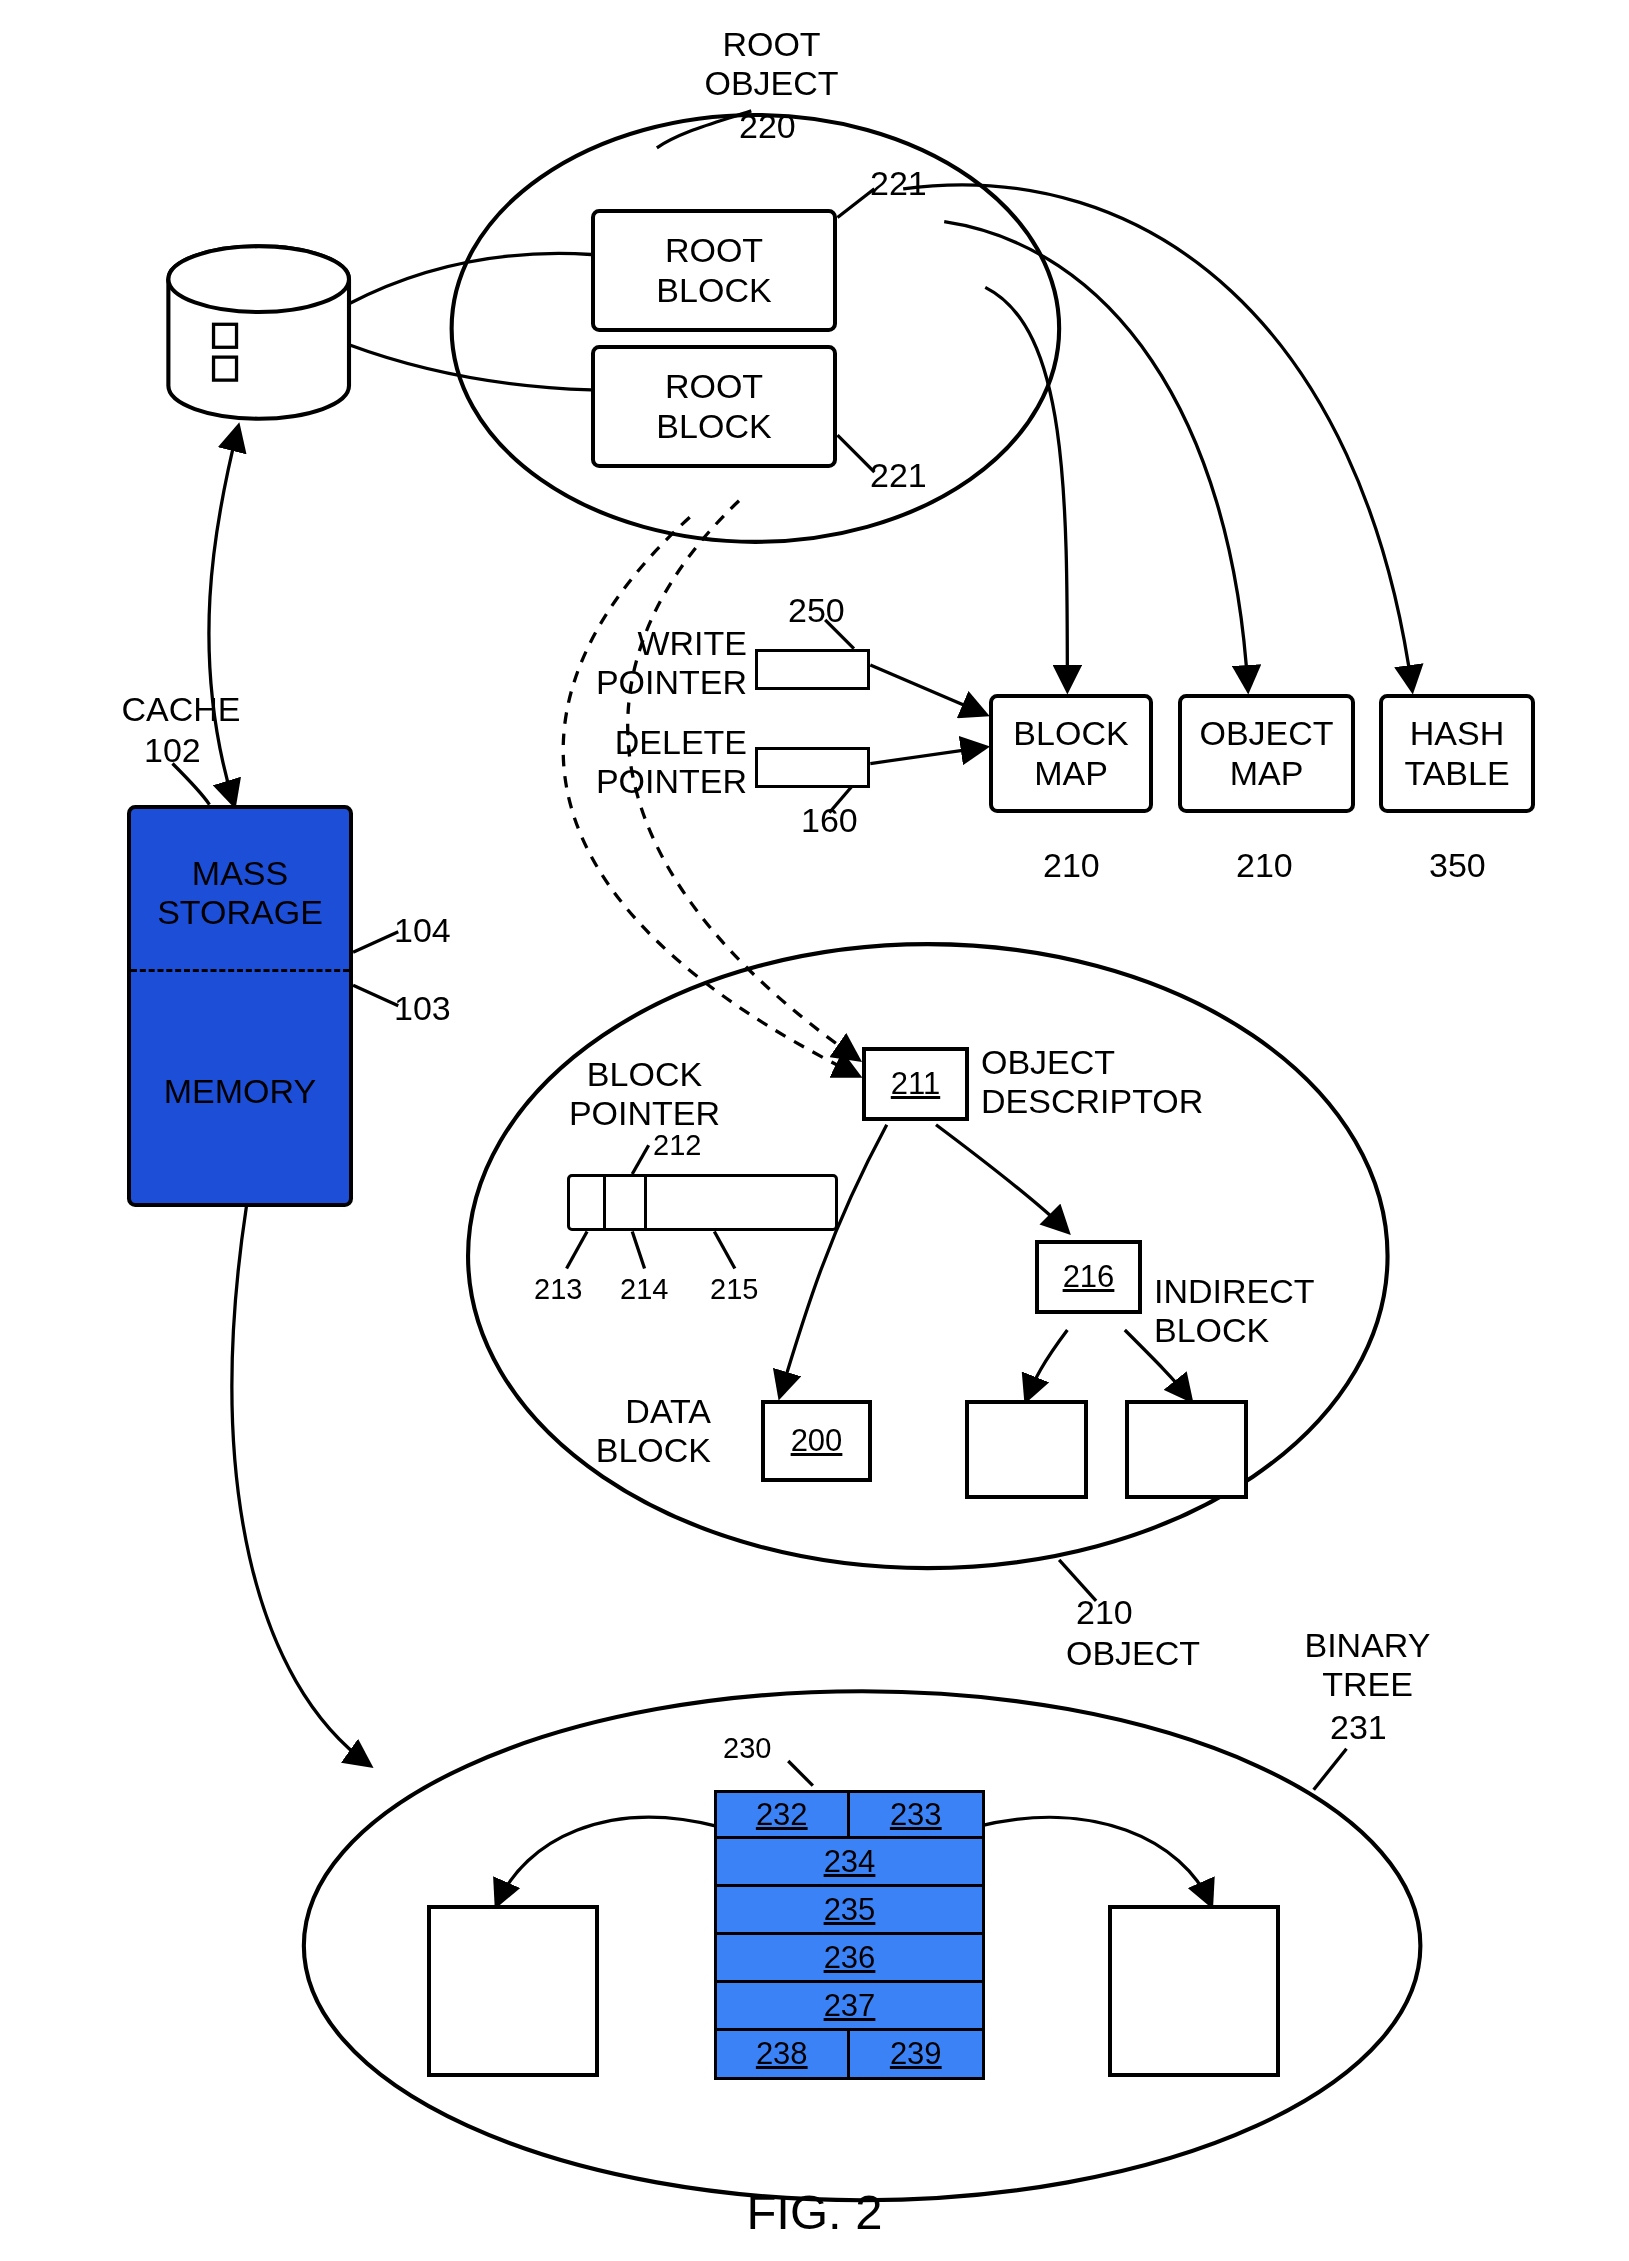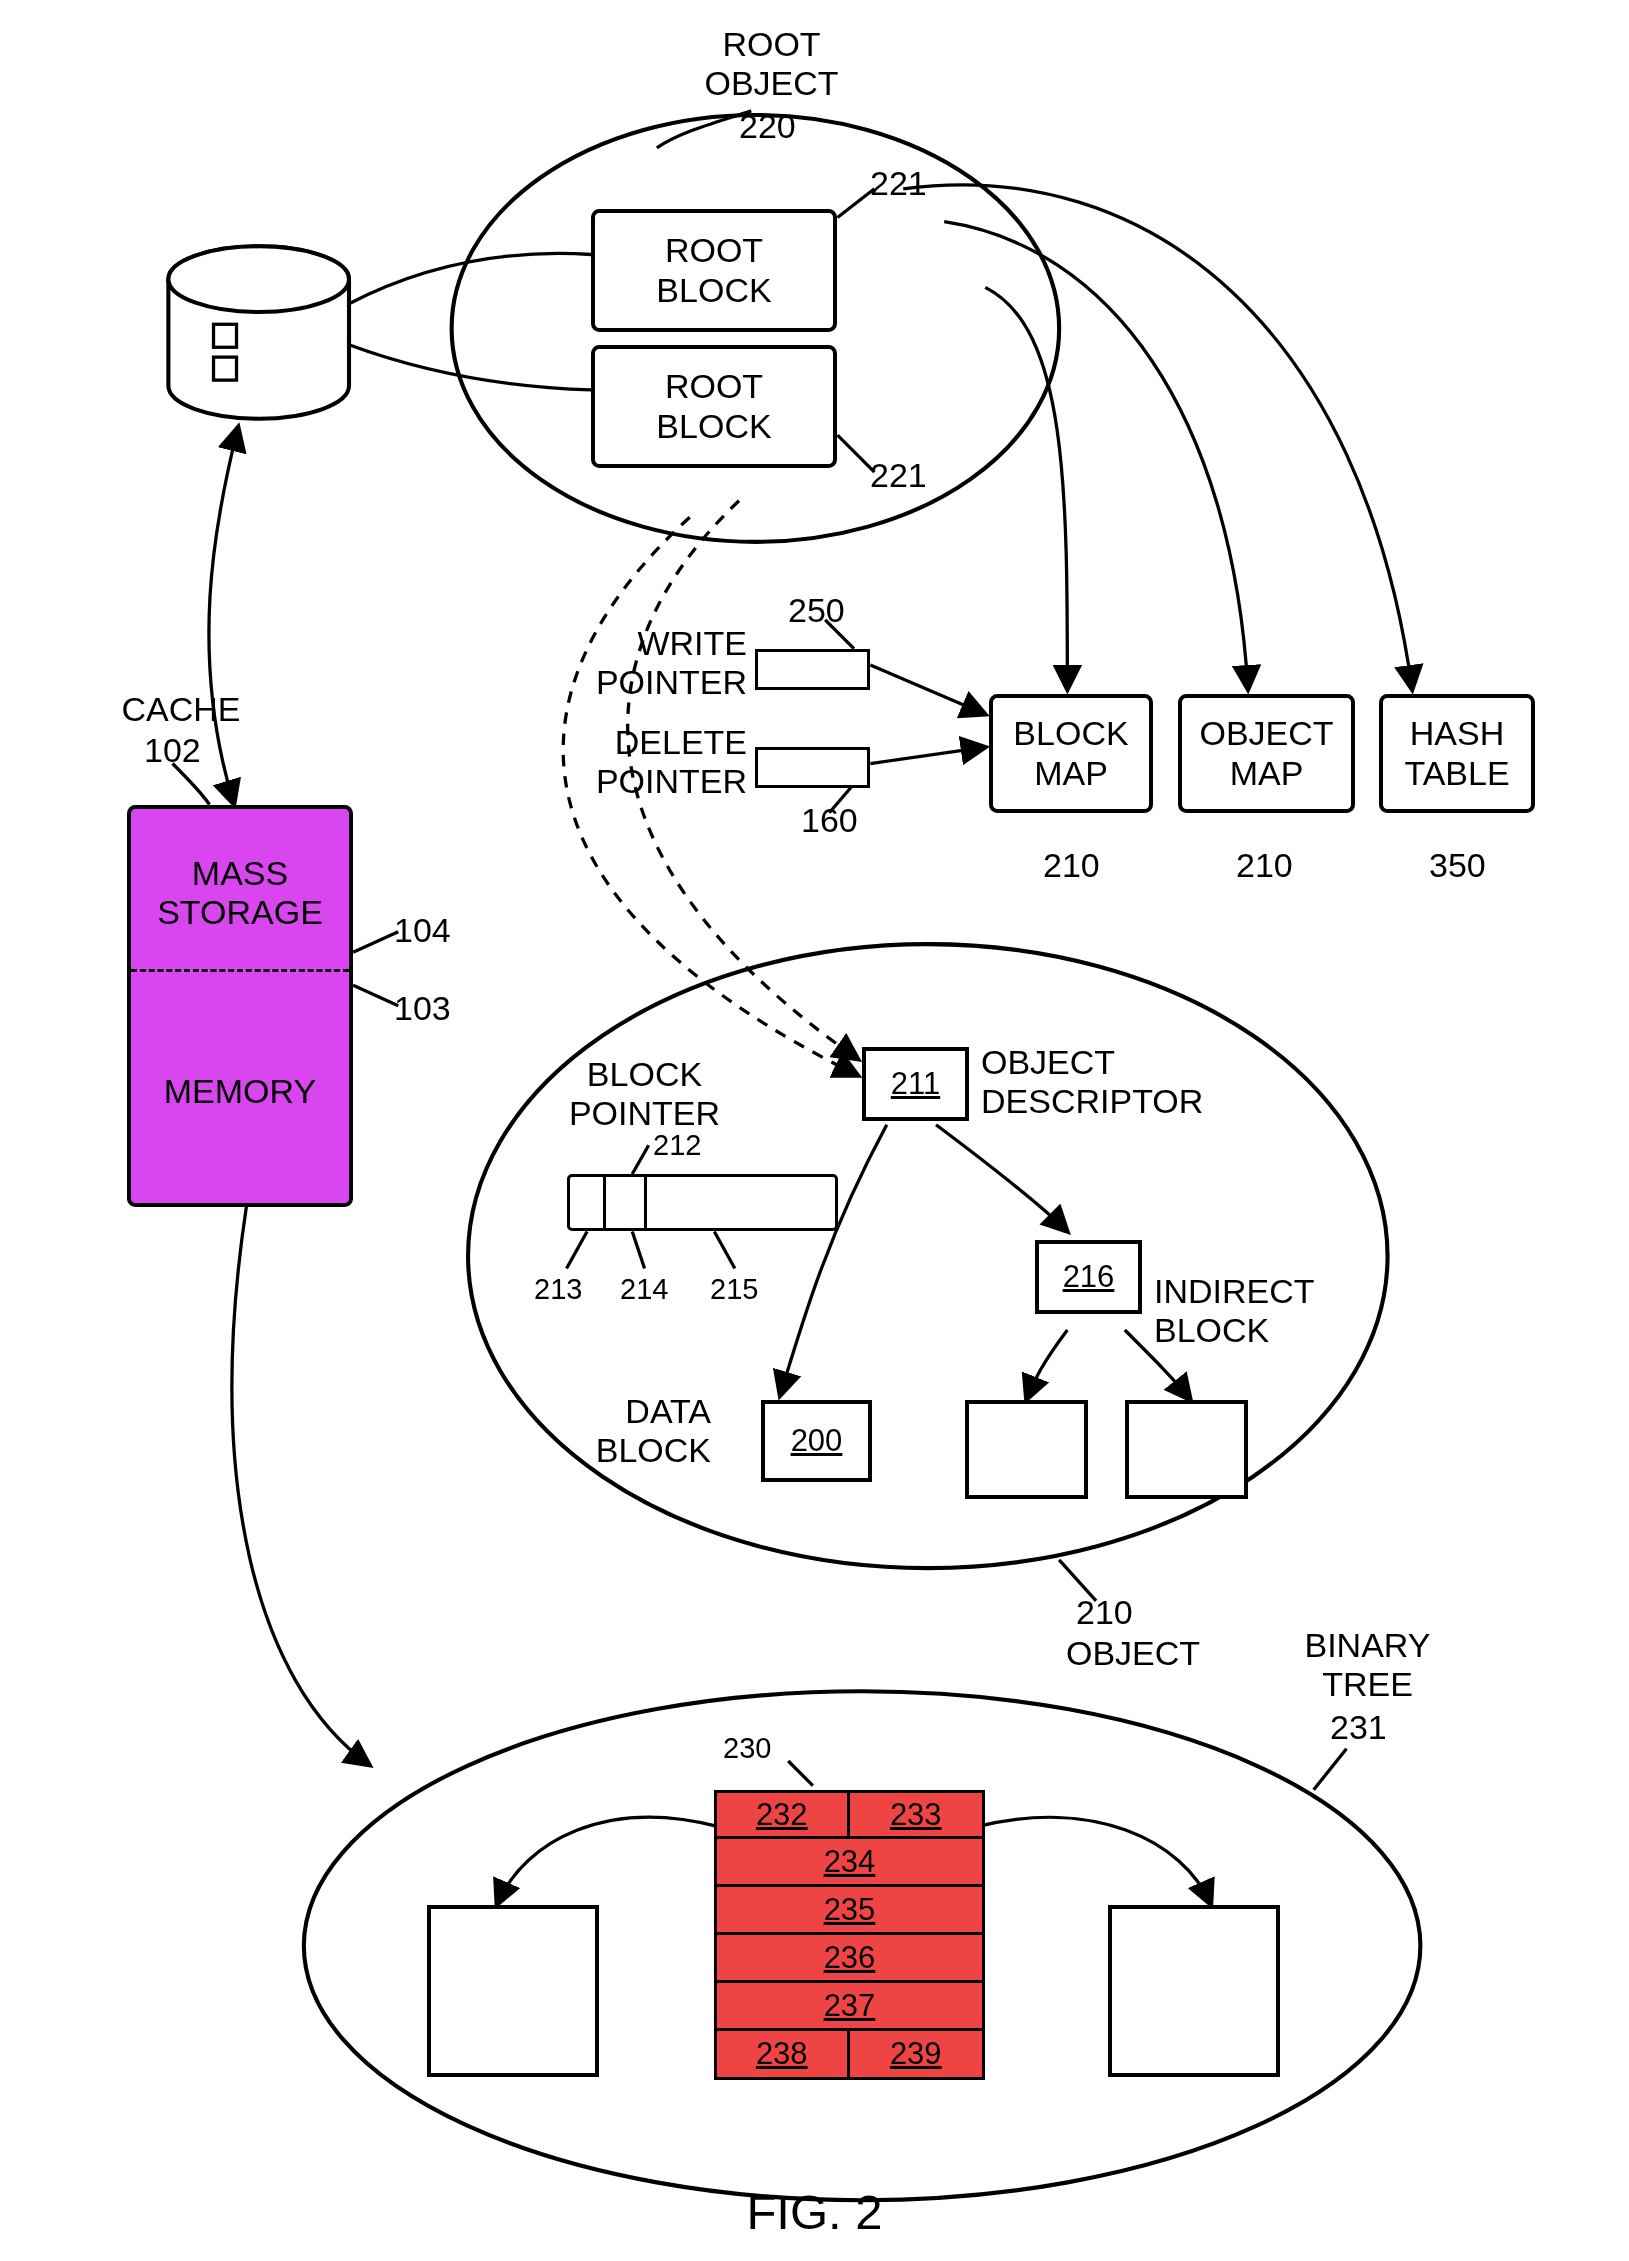--- a/index.html
+++ b/index.html
@@ -36,21 +36,21 @@
     line-height: 1.15;
     white-space: pre;
     box-sizing: border-box;
   }
   .box.thin { border-width: 3.3px; }
   .box.sharp { border-radius: 8.2px; }
   .box.noround { border-radius: 0; }
   .cell {
     position:absolute;
     border: 3.3px solid #000;
-    background:#ef4444;
+    background:#3b82f6;
     box-sizing:border-box;
     display:flex;
     align-items:center;
     justify-content:center;
     font-size:31px;
     text-decoration: underline;
   }
   svg { position:absolute; left:0; top:0; overflow:visible; }
   .fig {
     position:absolute;
@@ -147,21 +147,21 @@
 <div class="box sharp" style="left:591px; top:209px; width:246px; height:123px;">ROOT
 BLOCK</div>
 <div class="label" style="left:870px; top:164px;">221</div>
 <div class="box sharp" style="left:591px; top:345px; width:246px; height:123px;">ROOT
 BLOCK</div>
 <div class="label" style="left:870px; top:456px;">221</div>
 
 <div class="label" style="left:111px; top:690px; width:140px;">CACHE</div>
 <div class="label" style="left:144px; top:731px;">102</div>
 
-<div style="position:absolute; left:127px; top:805px; width:226px; height:402px; border:4.1px solid #000; border-radius:8.2px; box-sizing:border-box; background:#d946ef;">
+<div style="position:absolute; left:127px; top:805px; width:226px; height:402px; border:4.1px solid #000; border-radius:8.2px; box-sizing:border-box; background:#1d4ed8;">
   <div style="position:absolute; left:0; top:160px; width:100%; border-top:3.3px dashed #000;"></div>
   <div class="label" style="position:absolute; left:0; top:45px; width:100%;">MASS
 STORAGE</div>
   <div class="label" style="position:absolute; left:0; top:263px; width:100%;">MEMORY</div>
 </div>
 <div class="label" style="left:394px; top:911px;">104</div>
 <div class="label" style="left:394px; top:989px;">103</div>
 
 <div class="label" style="left:558px; top:624px; text-align:right; width:189px;">WRITE
 POINTER</div>

